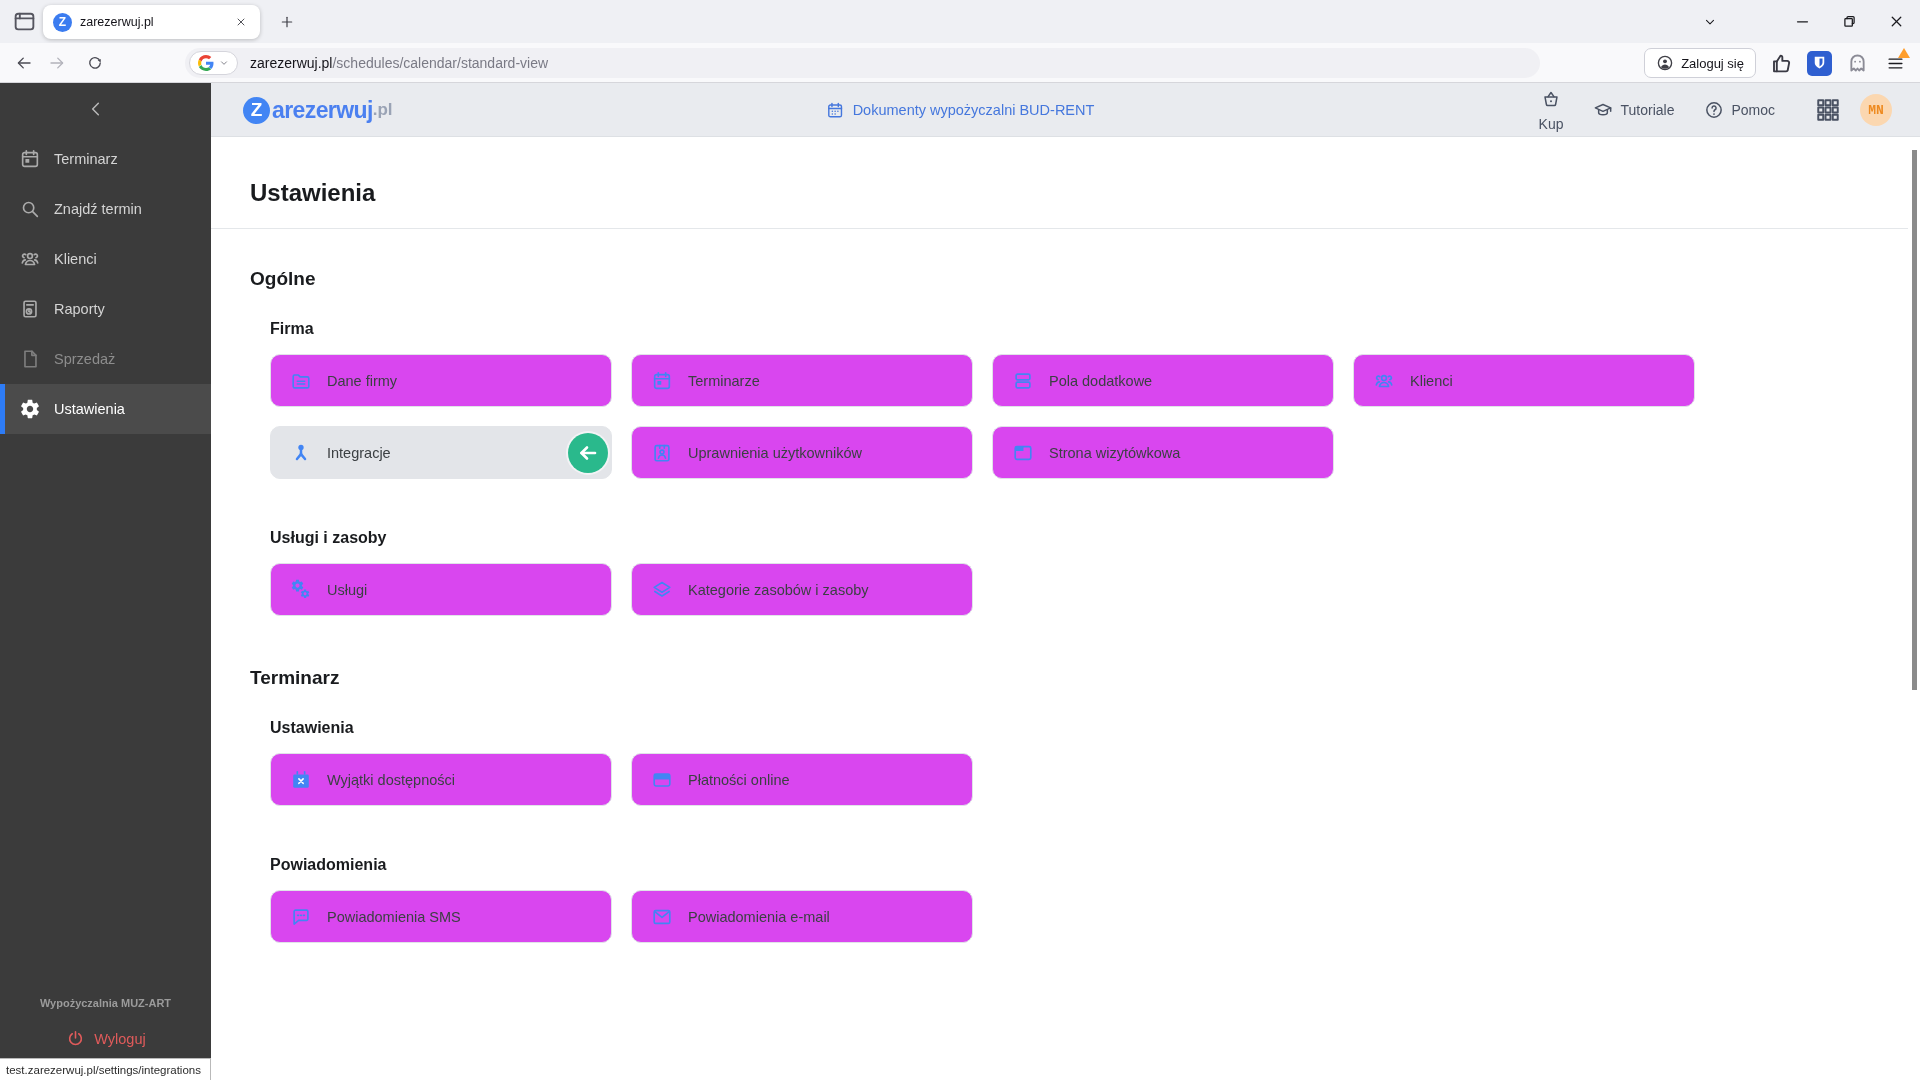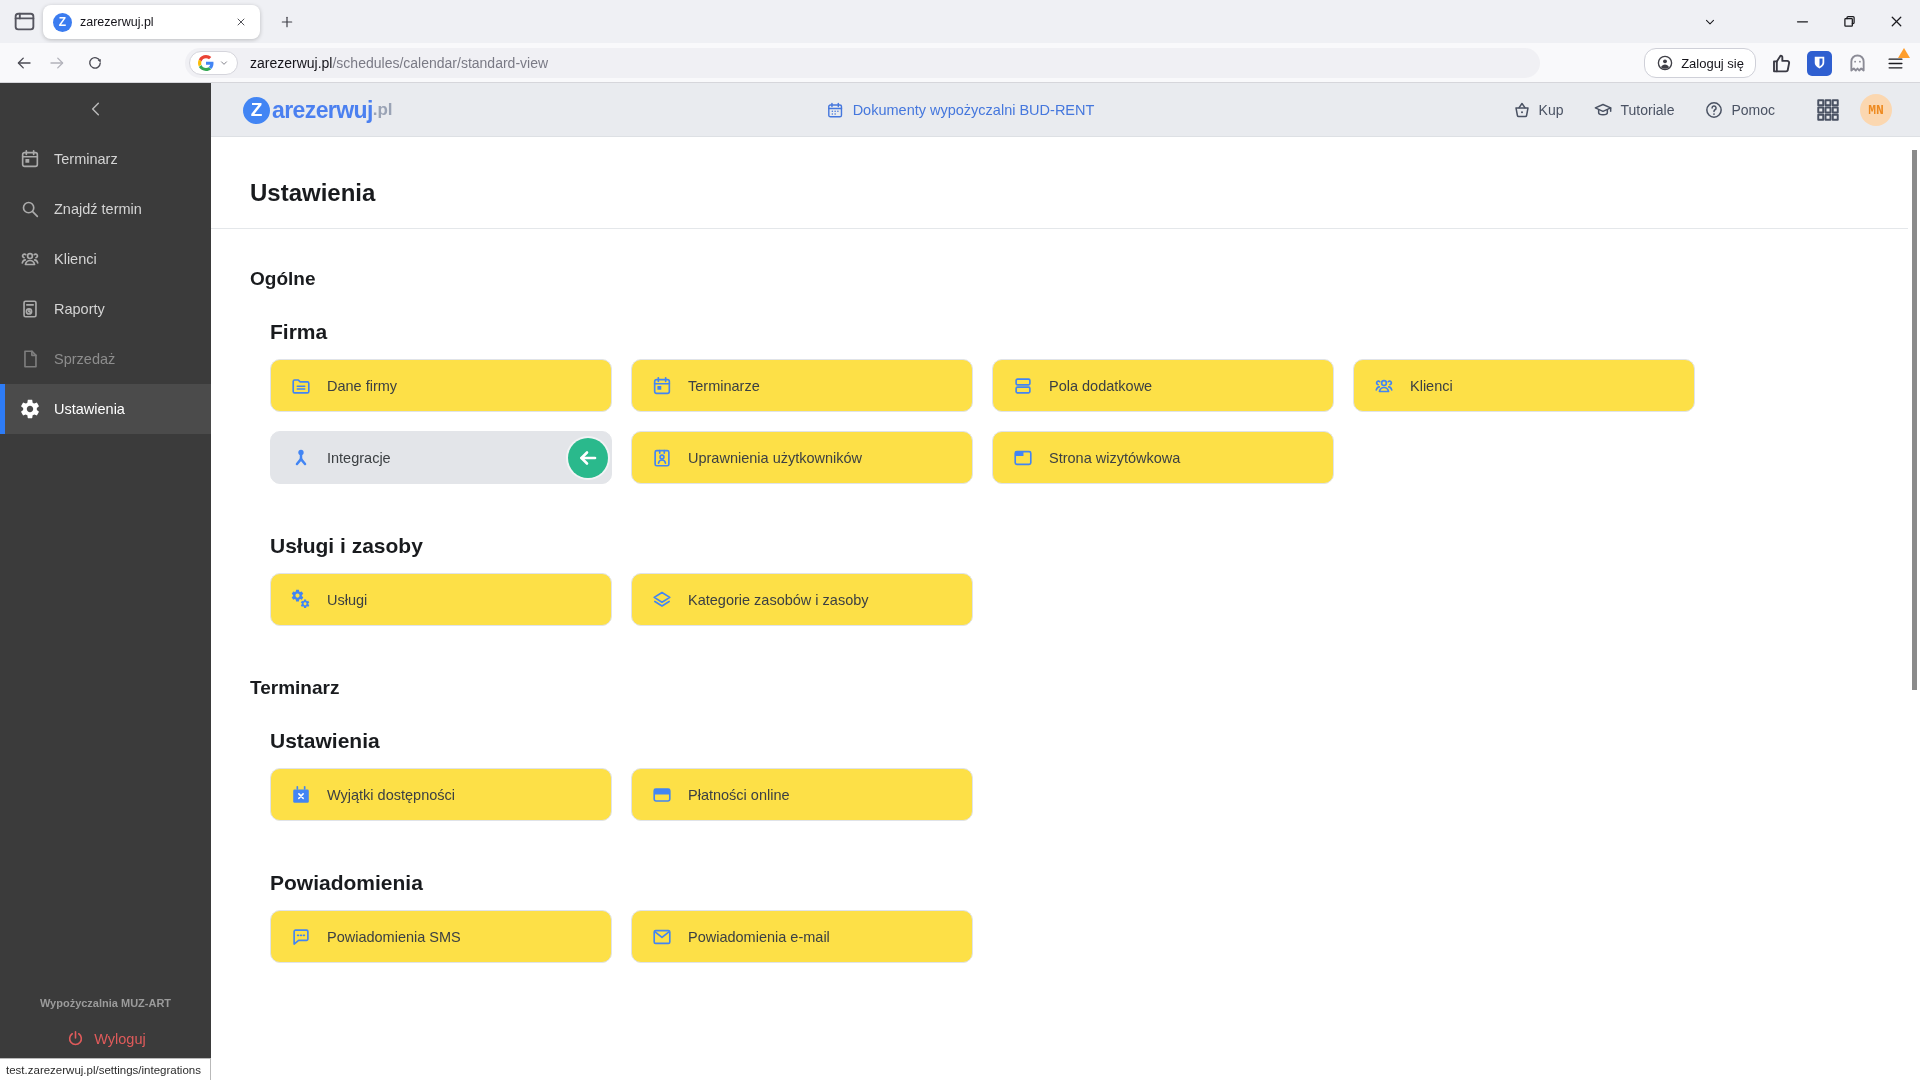--- a/index.html
+++ b/index.html
@@ -38,21 +38,21 @@
   .navbtn.reload{left:81px;}
   .urlbar{position:absolute; left:185px; top:5px; width:1355px; height:30px; background:#f0f0f4;
        border-radius:15px; display:flex; align-items:center;}
   .search-badge{margin-left:4px; height:24px; background:#fff; border:1px solid #d5d5dc; border-radius:12px;
        display:flex; align-items:center; gap:5px; padding:0 8px;}
   .search-badge .g{width:16px; height:16px;}
   .search-badge .chev{width:10px; height:10px; color:#5b5b66;}
   .url-text{margin-left:12px; font-size:14px; color:#15141a; white-space:nowrap;}
   .url-text .path{color:#7a7a85;}
   .toolbar-right{position:absolute; right:12px; top:0; height:40px; display:flex; align-items:center; gap:13px;}
-  .login-pill{height:30px; border:1px solid #cfd0d8; border-radius:12px; background:#fff;
+  .login-pill{height:30px; border:1px solid #cfd0d8; border-radius:7px; background:#fff;
        display:flex; align-items:center; gap:7px; padding:0 11px; font-size:13px; color:#15141a;}
   .login-pill .icon{width:18px; height:18px; color:#3f3f46;}
   .extbtn{width:25px; height:25px; color:#3a3a44;}
   .bw-tile{width:25px; height:25px; border-radius:5px; background:var(--bitwarden-blue); color:#fff; padding:3px;}
   .ghost{color:#8b8b96;}
   .menu-wrap{position:relative; width:25px; height:25px; color:#1b1b1f; padding:3px;}
   .update-badge{position:absolute; right:-2px; top:-3px; width:0; height:0;
        border-left:6px solid transparent; border-right:6px solid transparent;
        border-bottom:10px solid var(--update-orange);}
 
@@ -62,21 +62,21 @@
   .logo{position:absolute; left:32px; top:0; height:54px; display:flex; align-items:center;}
   .logo-circle{width:27px; height:27px; border-radius:50%; background:var(--accent-blue); color:#fff;
        font-size:19px; font-weight:bold; display:flex; align-items:center; justify-content:center;}
   .logo-name{color:#4b80f0; font-size:23px; font-weight:bold; letter-spacing:-0.6px; margin-left:2px;}
   .logo-tld{color:#9aa3b5; font-size:17px; font-weight:bold;}
   .header-center{position:absolute; left:749px; top:0; height:54px; transform:translateX(-50%);
        display:flex; align-items:center; gap:8px; color:var(--link-blue); font-size:14.5px;}
   .header-center .icon{width:19px; height:19px;}
   .header-right{position:absolute; right:28px; top:0; height:54px; display:flex; align-items:center;}
   .h-action{display:flex; align-items:center; gap:7px; color:#4a5263; font-size:14px; margin-left:30px;}
-  .h-action:first-child{margin-left:0;}
+  .h-action:first-child{margin-left:0;flex-direction:column;}
   .h-action .icon{width:20px; height:20px;}
   .grid-btn{width:26px; height:26px; margin-left:40px; color:#4a5263;}
   .avatar{width:32px; height:32px; border-radius:50%; background:var(--avatar-bg); color:var(--avatar-text);
        font-size:13px; font-weight:bold; display:flex; align-items:center; justify-content:center; margin-left:19px;font-family:Liberation Mono, monospace;}
 
   
   .sidebar{position:absolute; left:0; top:83px; width:211px; height:997px; background:var(--sidebar-bg);}
   .side-back{position:absolute; left:84px; top:14px; width:24px; height:24px; color:#b9b9b9; padding:2px;}
   .side-nav{position:absolute; left:0; top:51px; width:211px;}
   .side-item{height:50px; display:flex; align-items:center; gap:13px; padding-left:14px;
@@ -92,25 +92,25 @@
        justify-content:center; gap:8px; color:var(--logout-red); font-size:14.5px;}
   .side-logout .icon{width:21px; height:21px;}
 
   
   .main{position:absolute; left:211px; top:137px; width:1709px; height:943px; background:#fff;
        padding-left:39px; overflow:hidden;}
   .page-title{margin:44px 0 0; font-size:24px; font-weight:bold; color:#191b1e; line-height:1;}
   .divider{margin:23px 0 0 -39px; width:1697px; height:1px; background:#e4e7ea;}
   .section h2{margin:40px 0 0; font-size:19px; font-weight:bold; color:#191b1e; line-height:1;}
   .section + .section h2{margin-top:52px;}
-  .group h3{margin:33px 0 0 20px; font-size:21px; font-weight:bold; color:#191b1e; line-height:1;}
+  .group h3{margin:33px 0 0 20px; font-size:16px; font-weight:bold; color:#191b1e; line-height:1;}
   .group + .group h3{margin-top:51px;}
   .cards{margin:17px 0 0 20px; display:flex; flex-wrap:wrap; gap:19px; width:1430px;}
   .card{position:relative; width:342px; height:53px; border:1px solid #e0e3e8; border-radius:10px;
-       background:#fde047; display:flex; align-items:center; gap:15px; padding-left:19px;
+       background:#d946ef; display:flex; align-items:center; gap:15px; padding-left:19px;
        font-size:14.5px; color:#3c4043; cursor:pointer;}
   .card .icon{width:22px; height:22px; color:var(--accent-blue); flex:none;}
   .card.highlighted{background:#e3e5e9; border-color:#e3e5e9;}
   .cursor-badge{position:absolute; right:3px; top:6px; width:40px; height:40px; border-radius:50%;
        background:var(--green-cursor); color:#fff; display:flex; align-items:center; justify-content:center;
        box-shadow:0 0 0 2px rgba(255,255,255,.55); padding:8px;}
 
   
   .status-tip{position:absolute; left:0; bottom:0; height:22px; background:#fff;
        border-top:1px solid #b9b9b9; border-right:1px solid #b9b9b9;

